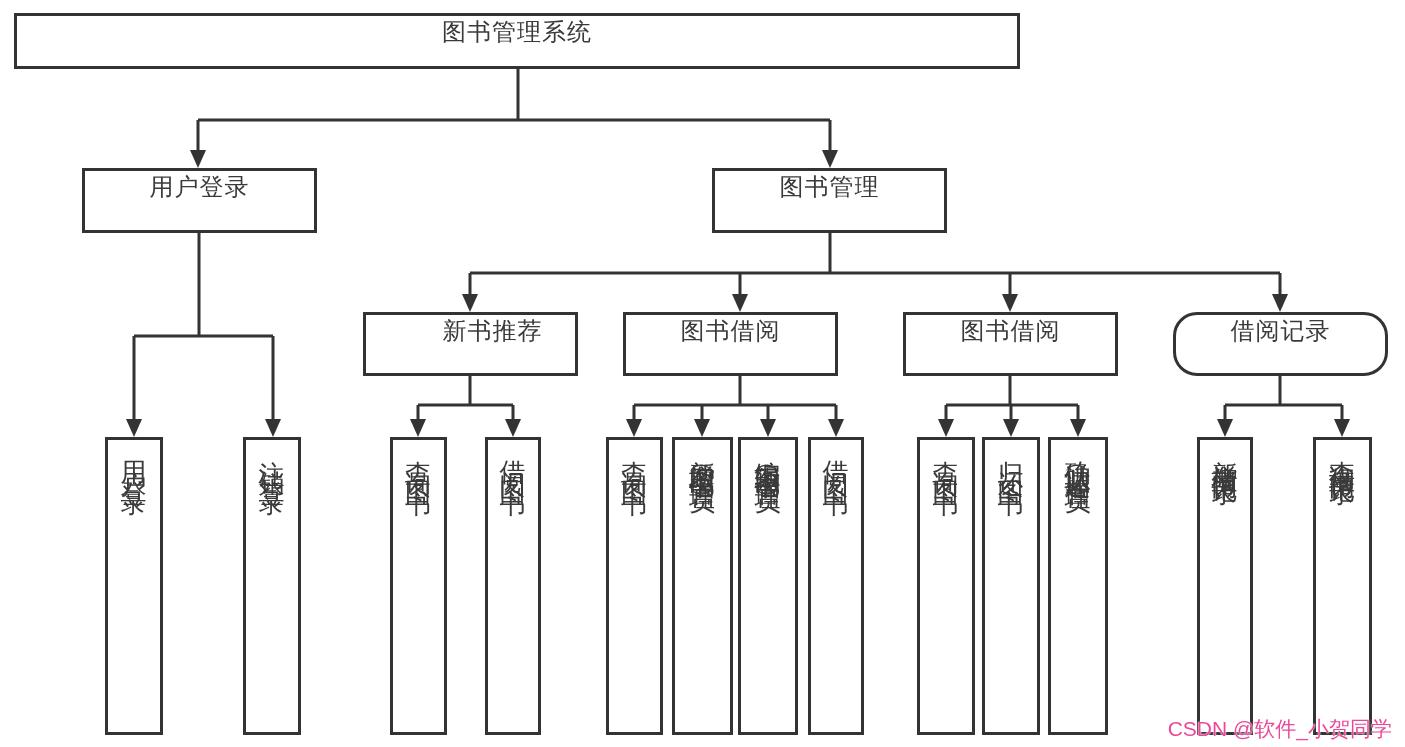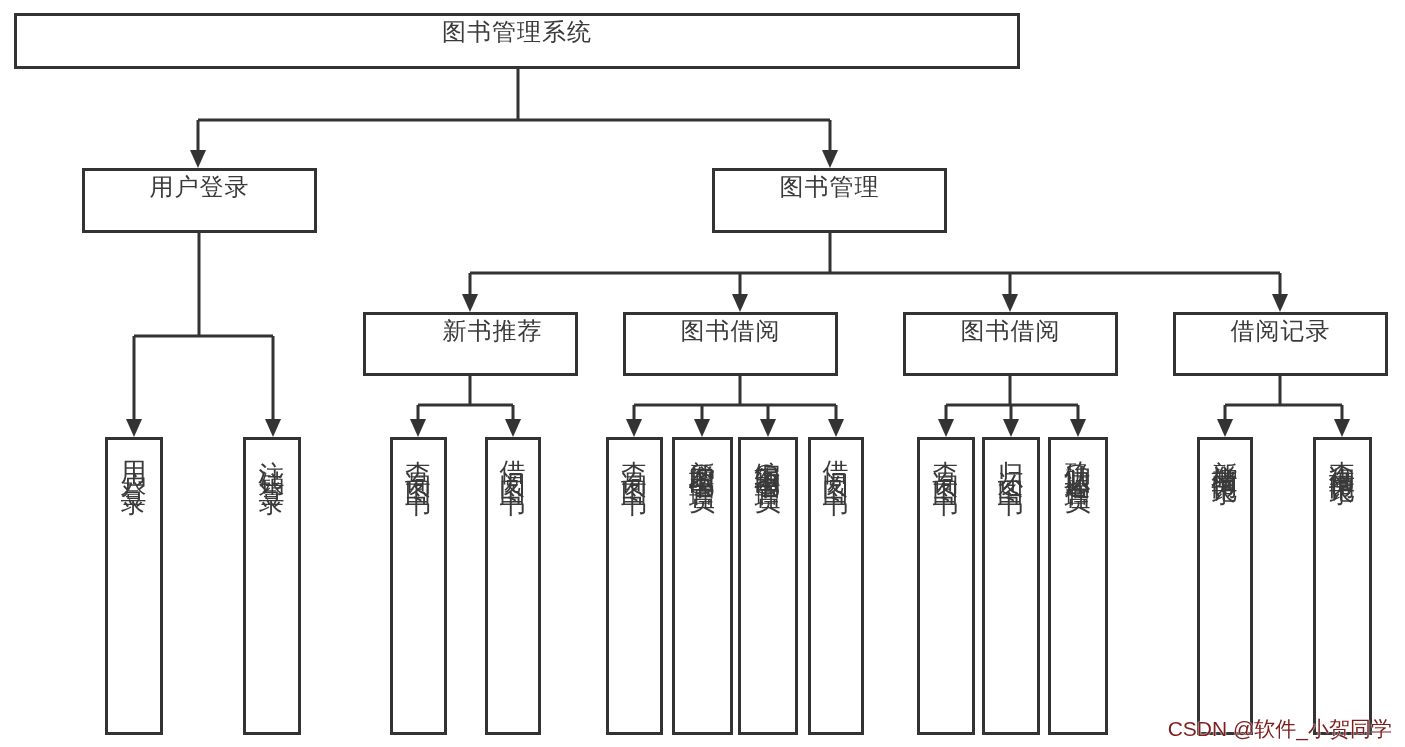--- a/index.html
+++ b/index.html
@@ -35,21 +35,21 @@
     font-size:26px;
     letter-spacing:10px;
     color:#3a3a3a;
     line-height:1;
   }
   .vlabel.dense{letter-spacing:4px;}
   #watermark{
     position:absolute;
     right:13px;bottom:4px;
     font-size:21px;
-    color:#7f1d1d;
+    color:#ec4899;
     text-shadow:0 0 2px #ffffff,0 0 1px #ffffff;
     white-space:nowrap;
   }
 </style>
 </head>
 <body>
 
 <div id="canvas">
 
   <svg id="connectors" viewBox="0 0 1405 747" xmlns="http://www.w3.org/2000/svg">
@@ -105,21 +105,21 @@
 
   <div class="node lvl3" style="left:363px;padding-left:44px;">
     <span class="hlabel">新书推荐</span>
   </div>
   <div class="node lvl3" style="left:600px;margin-left:23px;">
     <span class="hlabel">图书借阅</span>
   </div>
   <div class="node lvl3" style="left:903px;">
     <span class="hlabel">图书借阅</span>
   </div>
-  <div class="node lvl3" style="left:1173px;">
+  <div class="node lvl3" style="left:1173px;border-radius:24px;">
     <span class="hlabel">借阅记录</span>
   </div>
 
   <div class="node leaf" style="left:105px;width:58px;">
     <span class="vlabel">用户登录</span>
   </div>
   <div class="node leaf" style="left:243px;width:58px;">
     <span class="vlabel">注销登录</span>
   </div>
   <div class="node leaf" style="left:390px;width:57px;">

